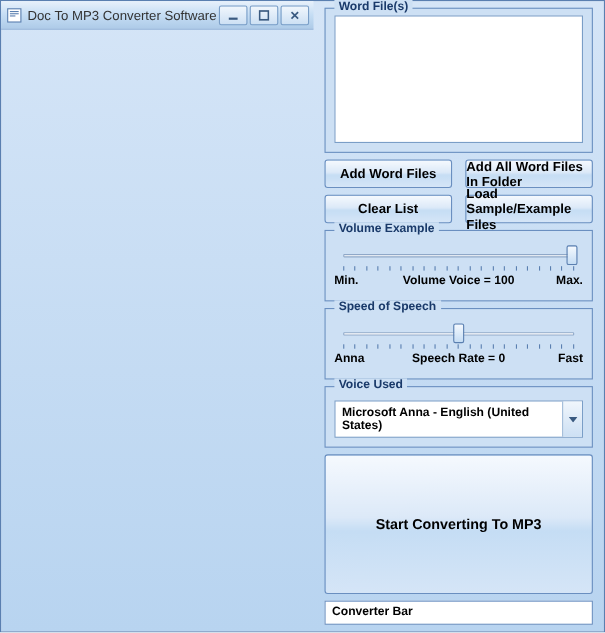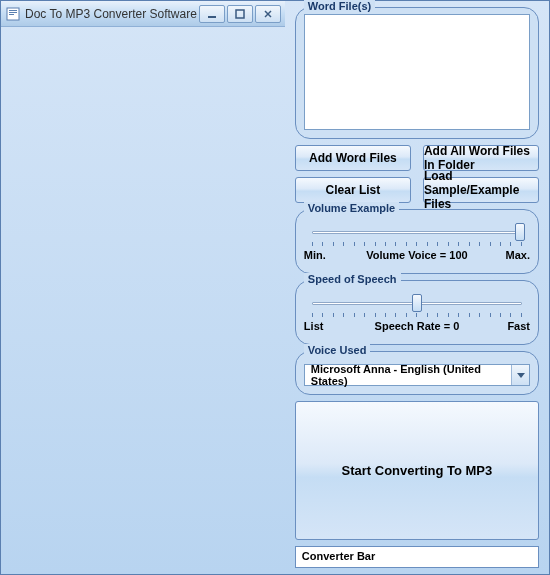--- a/index.html
+++ b/index.html
@@ -56,21 +56,21 @@
 }
 .content {
   flex: 1;
   padding: 6px 10px;
   display: flex;
   flex-direction: column;
   gap: 6px;
 }
 .fieldset {
   border: 1px solid #6a8fc0;
-  border-radius: 15px;
+  border-radius: 0;
   padding: 6px 8px 8px 8px;
   background: #cde0f4;
   position: relative;
 }
 .fieldset-legend {
   position: absolute;
   top: -8px;
   left: 8px;
   background: #cde0f4;
   padding: 0 4px;
@@ -151,21 +151,21 @@
   transform: translateX(-50%);
 }
 .slider-labels-wrap {
   position: relative;
   height: 16px;
 }
 .slider-min { float: left; }
 .slider-max { float: right; padding-left: 25px; }
 .voice-select {
   width: 100%;
-  height: 22px;
+  height: 34px;
   border: 1px solid #7a9ec7;
   background: #fff;
   font-size: 11px;
   font-weight: bold;
   padding: 0 20px 0 6px;
   position: relative;
   display: flex;
   align-items: center;
   cursor: pointer;
 }
@@ -305,21 +305,21 @@
             <div class="tick"></div>
             <div class="tick"></div>
             <div class="tick"></div>
             <div class="tick"></div>
             <div class="tick"></div>
             <div class="tick"></div>
             <div class="tick"></div>
           </div>
       </div>
       <div class="slider-labels-wrap">
-        <span class="slider-min" style="font-weight:bold">List</span>
+        <span class="slider-min" style="font-weight:bold">Anna</span>
         <span class="slider-center-label" style="font-weight:bold">Speech Rate = 0</span>
         <span class="slider-max" style="font-weight:bold">Fast</span>
       </div>
     </div>
 
     <div class="fieldset" style="padding-top:12px">
       <div class="fieldset-legend">Voice Used</div>
       <div class="voice-select">
         <span>Microsoft Anna - English (United States)</span>
         <div class="voice-select-arrow">

